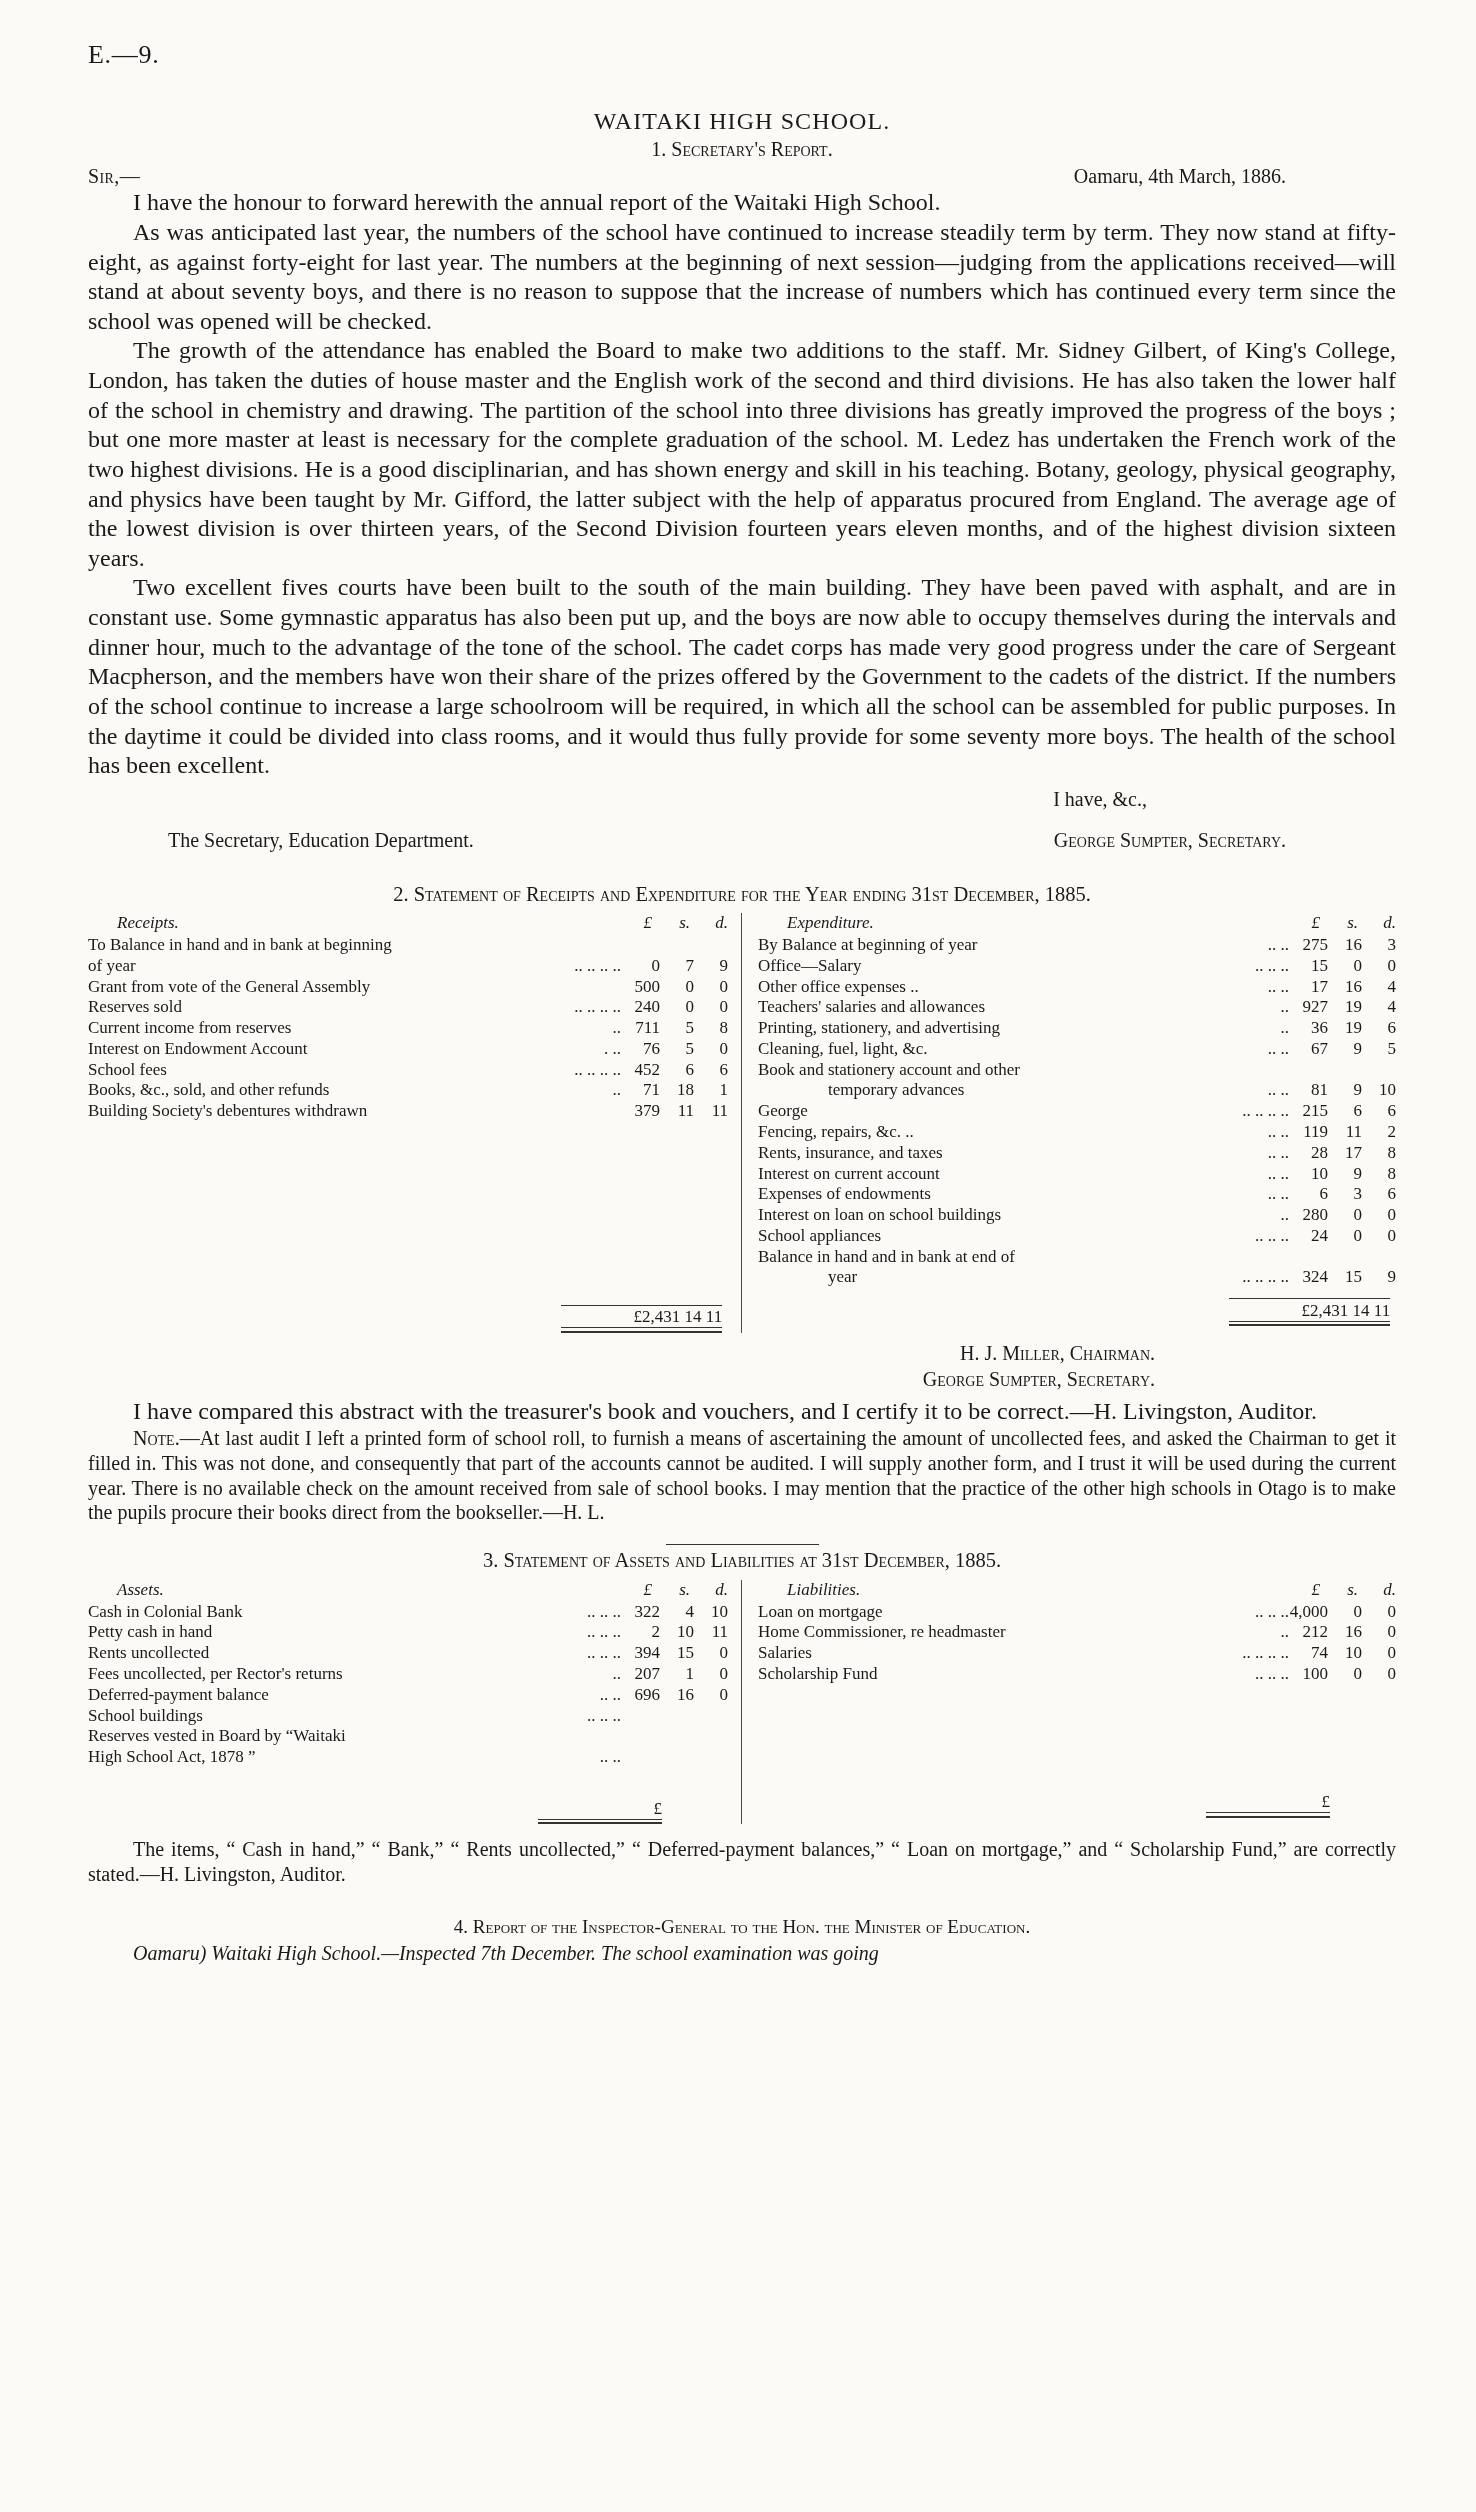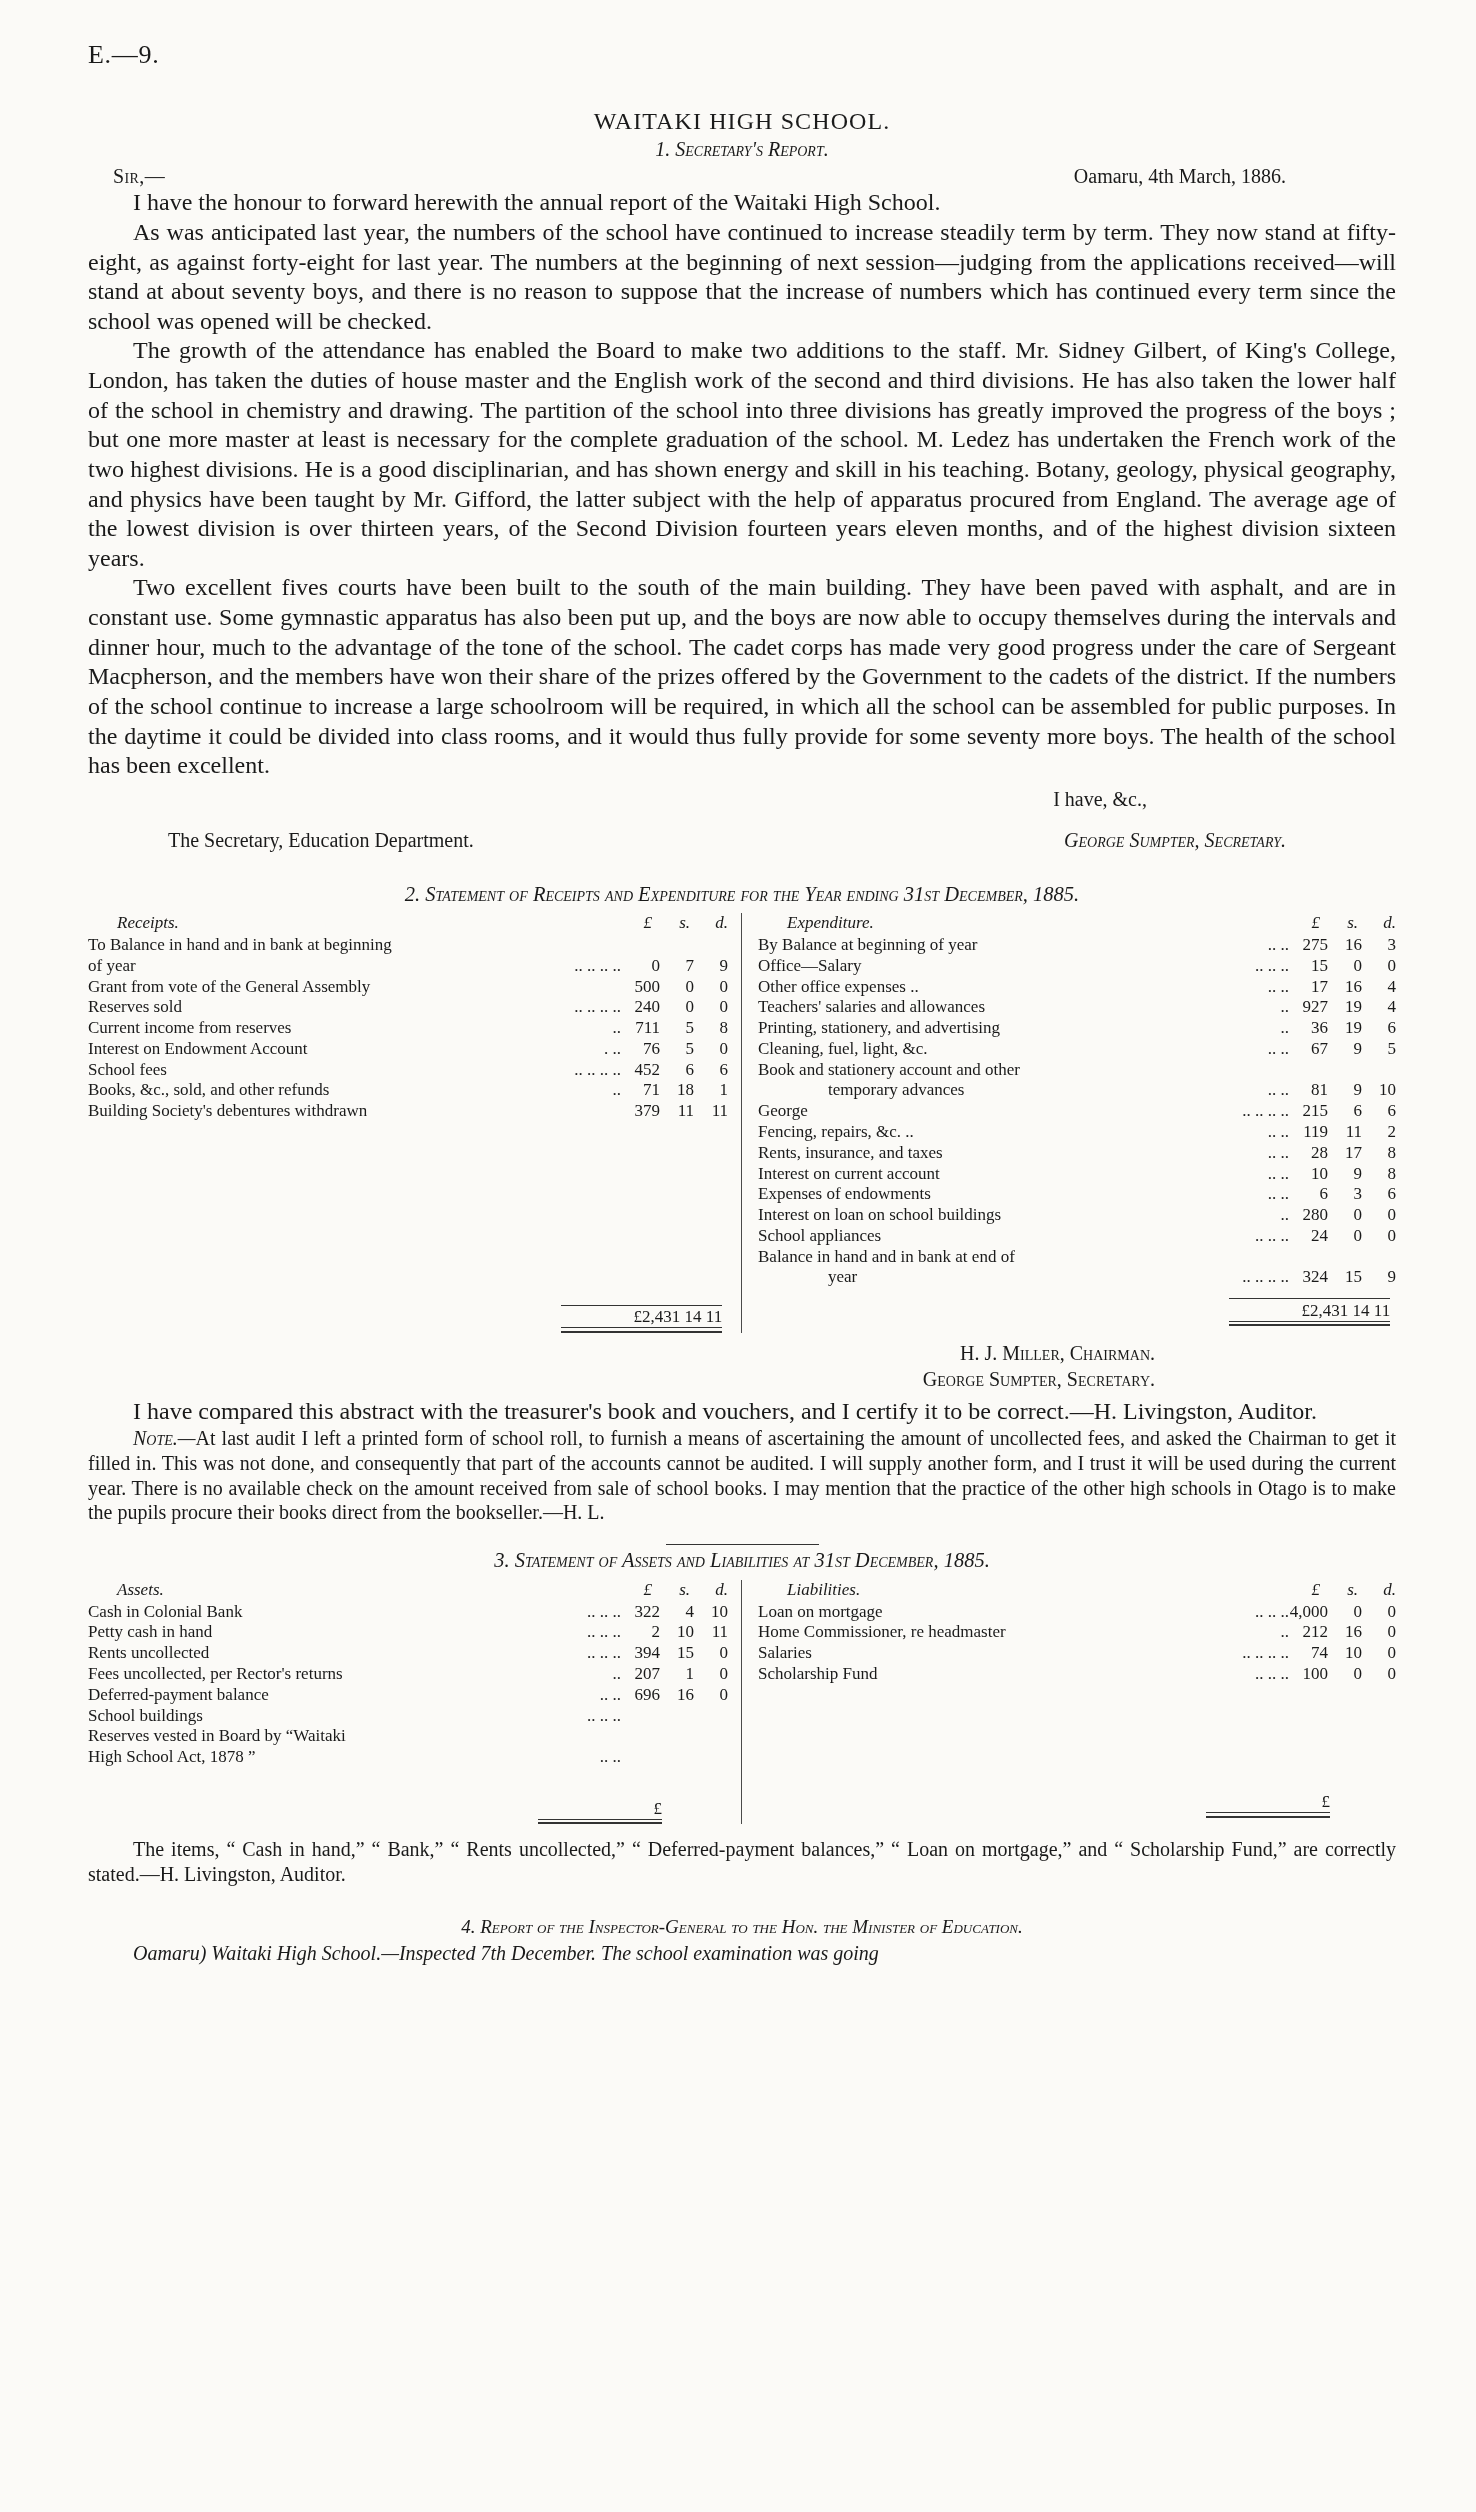--- a/index.html
+++ b/index.html
@@ -4,22 +4,22 @@
 <style>
   html,body{margin:0;padding:0;background:#fbfaf7;}
   body{width:1476px;height:2512px;font-family:"Liberation Serif",serif;color:#1a1a1a;}
   .page{position:relative;width:1476px;height:2512px;padding:0;box-sizing:border-box;}
   .inner{position:absolute;left:88px;top:40px;width:1308px;}
   .hdr{display:flex;align-items:baseline;}
   .hdr-left{font-size:26px;letter-spacing:0.7px;font-family:"Liberation Serif",serif;}
   .hdr-center{flex:1;text-align:center;font-size:25px;padding-right:88px;}
   h1.title{text-align:center;font-size:24px;font-weight:normal;letter-spacing:1.1px;margin:38px 0 2.9px 0;}
   .subtitle{text-align:center;font-size:20px;margin:0 0 4.4px 0;}
-  .sc{font-variant:small-caps;font-style:italic;}
-  .salute-row{display:flex;align-items:center;margin-top:2.9px;margin-left:25px;}
+  .sc{font-variant:small-caps;}
+  .salute-row{display:flex;align-items:center;margin-top:2.9px;}
   .salute{font-size:20px;font-variant:small-caps;letter-spacing:0.4px;}
   .place{flex:1;text-align:right;font-size:20px;padding-right:110px;}
   p.body{font-size:24px;line-height:1.235;text-align:justify;margin:0;text-indent:45px;}
   .sigblock{display:flex;margin-top:18px;align-items:flex-end;}
   .sig-left{font-size:20px;padding-left:80px;}
   .sig-right{flex:1;text-align:right;font-size:20px;padding-right:110px;}
   .ihave{text-align:right;font-size:20px;padding-right:249px;margin-top:7px;}
   h2.sec{text-align:center;font-size:20.5px;font-weight:normal;margin:31px 0 7.3px 0;}
   h2.sec .sc{font-variant:small-caps;}
   .acct{display:flex;width:100%;font-size:17px;}

